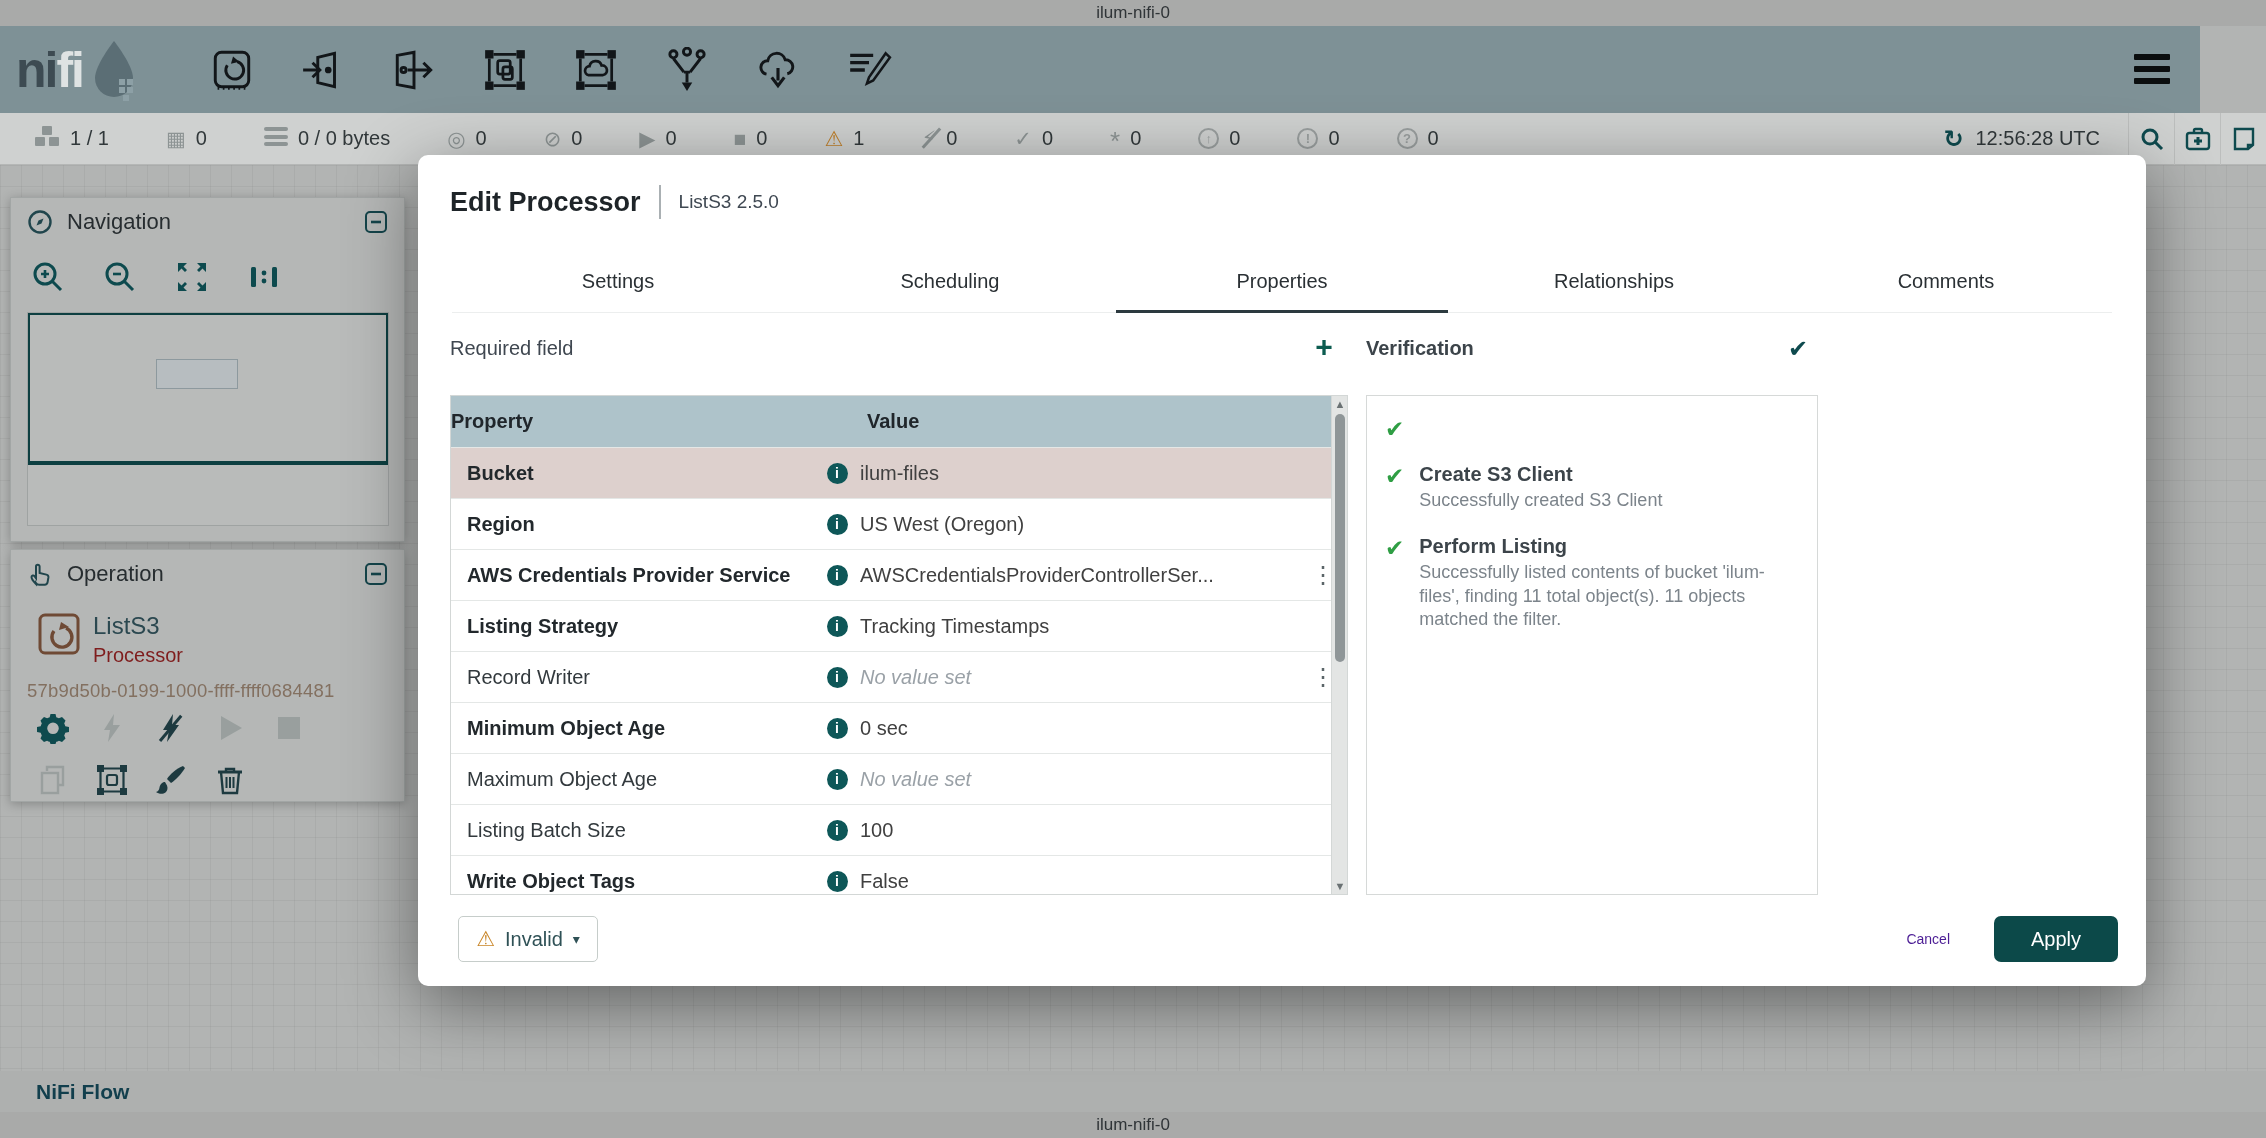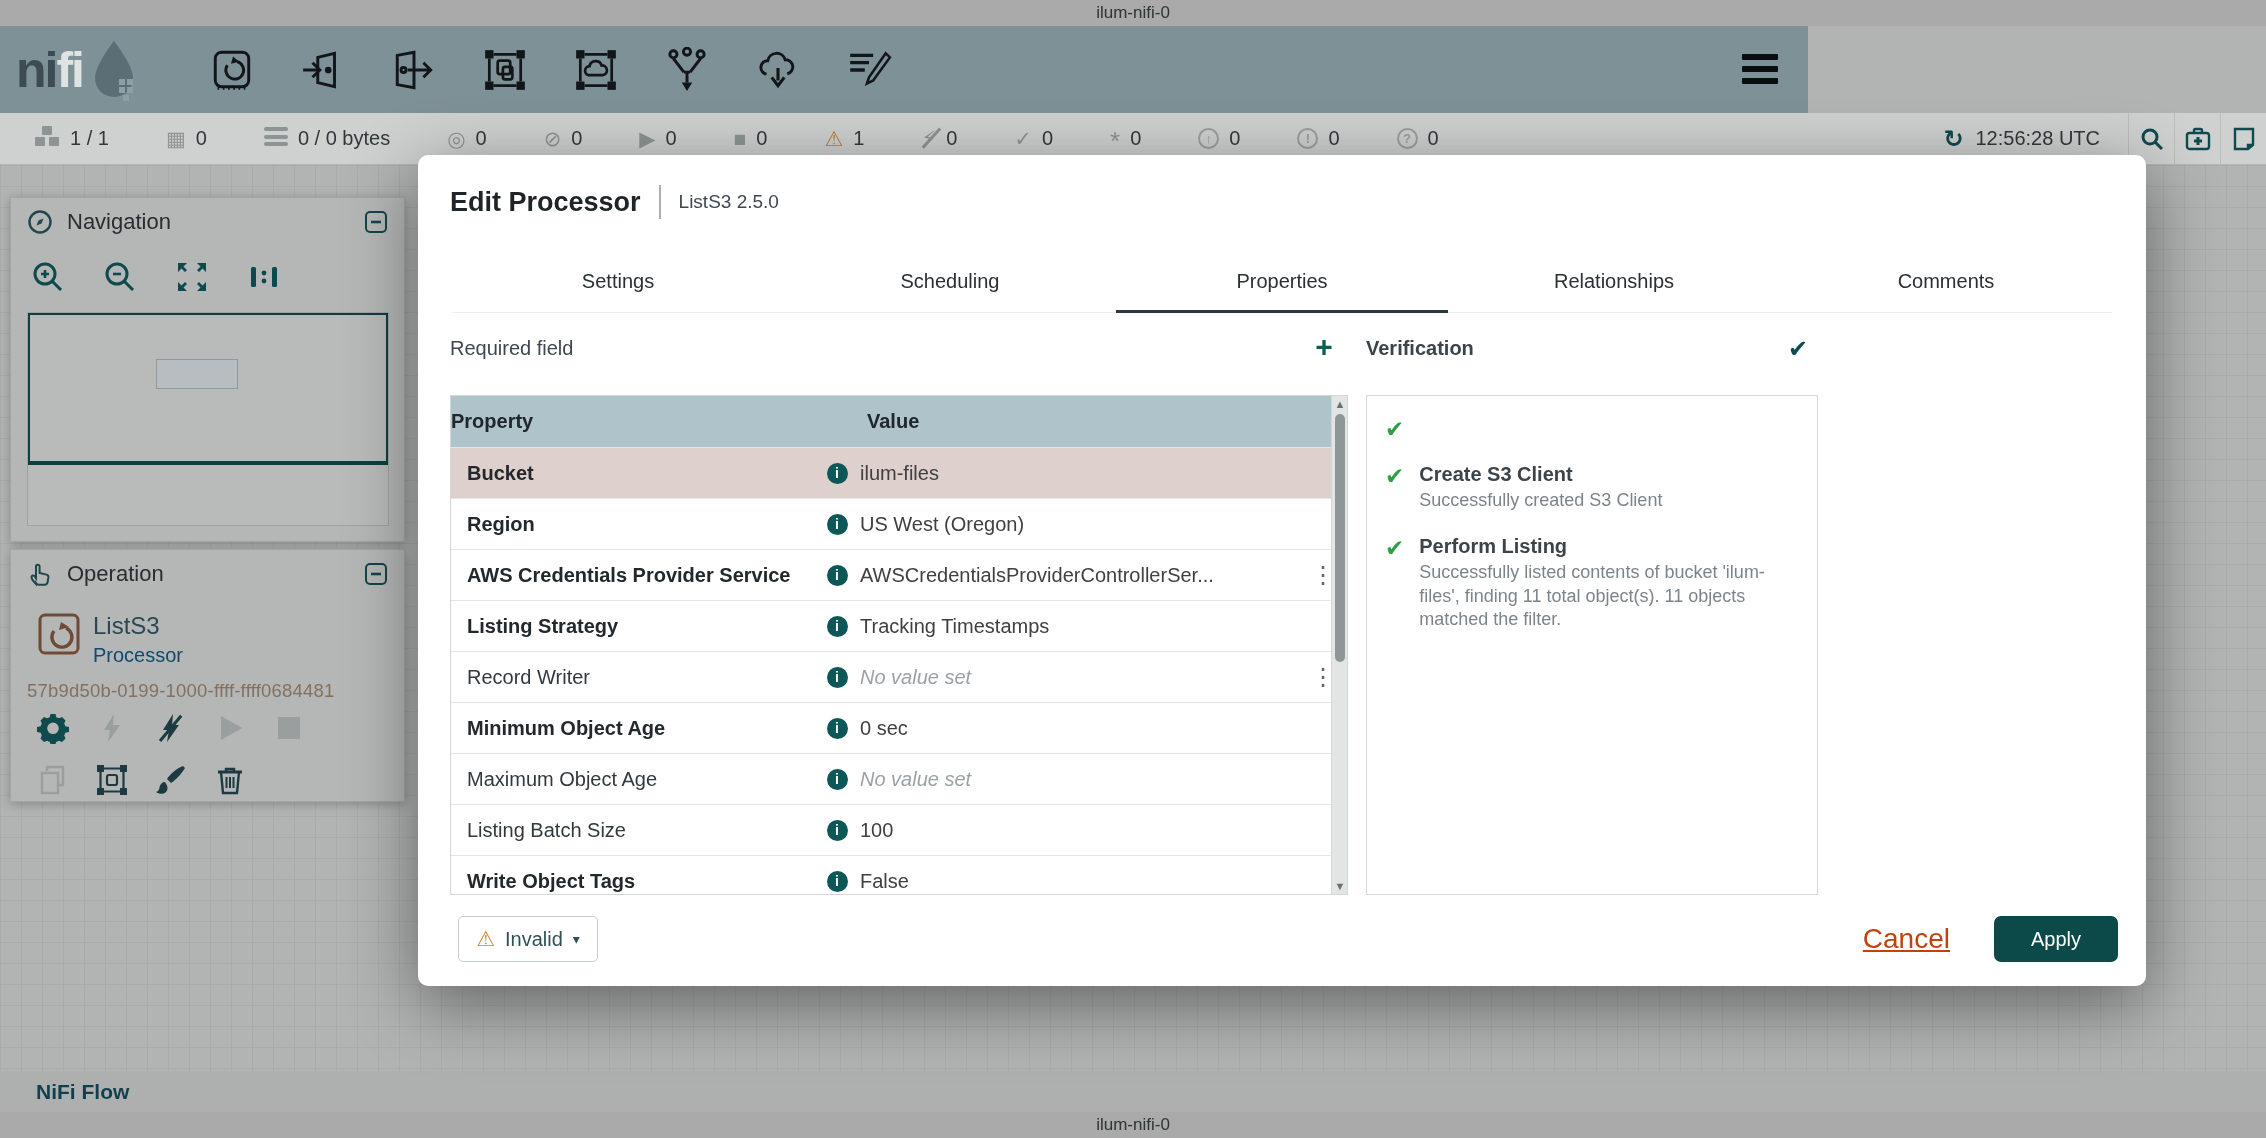--- a/index.html
+++ b/index.html
@@ -6,21 +6,21 @@
   html,body { background:#8e8e8e; }
   body { font-family:"Liberation Sans","DejaVu Sans",sans-serif; }
   .screen { position:relative; width:2266px; height:1138px; overflow:hidden; background:#b2b4b3; }
 
   
   .strip { position:absolute; left:0; width:2266px; height:26px; background:#a9aaa9; display:flex; align-items:center; justify-content:center; font-size:17px; color:#2f3437; }
   .strip.top { top:0; }
   .strip.bottom { top:1112px; height:26px; }
 
   
-  .toolbar { position:absolute; top:26px; left:0; width:1808px; height:87px; background:#7e9196; display:flex; align-items:center; }
+  .toolbar { position:absolute; top:26px; left:0; width:2200px; height:87px; background:#7e9196; display:flex; align-items:center; }
   .logo { display:flex; align-items:center; margin-left:16px; }
   .logo .word { font-size:50px; font-weight:800; letter-spacing:-2px; line-height:1; }
   .logo .w1 { color:#3d4b52; }
   .logo .w2 { color:#dfe3e3; }
   .logo svg { margin-left:4px; }
   .tool-icons { display:flex; align-items:center; gap:45px; margin-left:68px; }
   .tool-icons .tbtn { width:46px; height:46px; color:#121619; cursor:pointer; }
   .tool-icons svg { width:46px; height:46px; display:block; }
   .hamburger { position:absolute; right:30px; top:28px; width:36px; height:30px; display:flex; flex-direction:column; justify-content:space-between; cursor:pointer; }
   .hamburger i { display:block; height:6px; background:#0b0e0f; border-radius:1px; }
@@ -68,21 +68,21 @@
   .nav-tools .ntool { width:34px; height:34px; cursor:pointer; }
   .nav-tools svg { width:34px; height:34px; display:block; }
   .minimap { position:absolute; left:16px; top:114px; width:362px; height:214px; background:#b9bbba; border:1px solid #9fa3a2; }
   .mm-viewport { position:absolute; left:0; top:0; width:100%; height:152px; border:2px solid #0d3f41; border-bottom-width:4px; }
   .mm-comp { position:absolute; left:128px; top:46px; width:82px; height:30px; background:#b7bdc0; border:1px solid #8d999e; }
 
   .op-panel { left:10px; top:384px; width:395px; height:253px; }
   .op-comp-icon { position:absolute; left:24px; top:60px; width:48px; height:48px; color:#6f4a35; }
   .op-comp-icon svg { width:48px; height:48px; display:block; }
   .op-name { position:absolute; left:82px; top:62px; font-size:24px; color:#2b4850; }
-  .op-type { position:absolute; left:82px; top:94px; font-size:20px; color:#0c4a6e; }
+  .op-type { position:absolute; left:82px; top:94px; font-size:20px; color:#7f1d1d; }
   .op-id { position:absolute; left:16px; top:130px; font-size:18.5px; color:#837060; letter-spacing:.2px; }
   .op-row { position:absolute; left:26px; display:flex; gap:27px; align-items:center; }
   .op-row.r1 { top:162px; }
   .op-row.r2 { top:214px; }
   .op-ic { width:32px; height:32px; cursor:pointer; }
   .op-ic svg { width:32px; height:32px; display:block; }
   .c-teal { color:#0e4a4e; } .c-dark { color:#1d3a40; } .c-gray { color:#999f9e; }
 
   
   .dialog { position:absolute; left:418px; top:155px; width:1728px; height:831px; background:#ffffff; border-radius:10px; box-shadow:0 18px 70px rgba(0,0,0,.45); z-index:5; }
@@ -122,21 +122,21 @@
   .v-check { font-size:23px; font-weight:700; color:#2f9e44; line-height:1; margin-top:2px; }
   .v-text { margin-left:15px; }
   .v-title { font-size:20px; font-weight:700; color:#3c444a; }
   .v-desc { font-size:18px; color:#7c848b; line-height:1.32; margin-top:3px; max-width:372px; }
 
   .invalid-btn { position:absolute; left:40px; top:761px; width:140px; height:46px; background:#fff; border:1.5px solid #c6cdca; border-radius:5px; display:flex; align-items:center; justify-content:center; gap:10px; cursor:pointer; }
   .invalid-btn .warn-g { font-size:21px; color:#c9872b; }
   .invalid-btn .lbl { font-size:20px; color:#2f5156; font-weight:500; }
   .invalid-btn .caret { font-size:14px; color:#2f5156; }
   .dlg-actions { position:absolute; right:28px; top:761px; height:46px; display:flex; align-items:center; gap:44px; }
-  .cancel-btn { font-size:28px; color:#c2410c; font-weight:500; cursor:pointer; background:none; border:none; font-family:inherit;text-decoration:underline; }
+  .cancel-btn { font-size:14px; color:#4c1d95; font-weight:500; cursor:pointer; background:none; border:none; font-family:inherit; }
   .apply-btn { width:124px; height:46px; background:#0c4949; color:#fff; border:none; border-radius:7px; font-size:20px; font-weight:500; font-family:inherit; cursor:pointer; }
 
   
   .breadcrumb-bar { position:absolute; top:1071px; left:0; width:2266px; height:41px; background:#aeb0af; display:flex; align-items:center; }
   .breadcrumb { margin-left:36px; font-size:21px; font-weight:700; color:#123f4d; cursor:pointer; }
 </style>
 </head>
 <body>
 
 <div class="screen">

